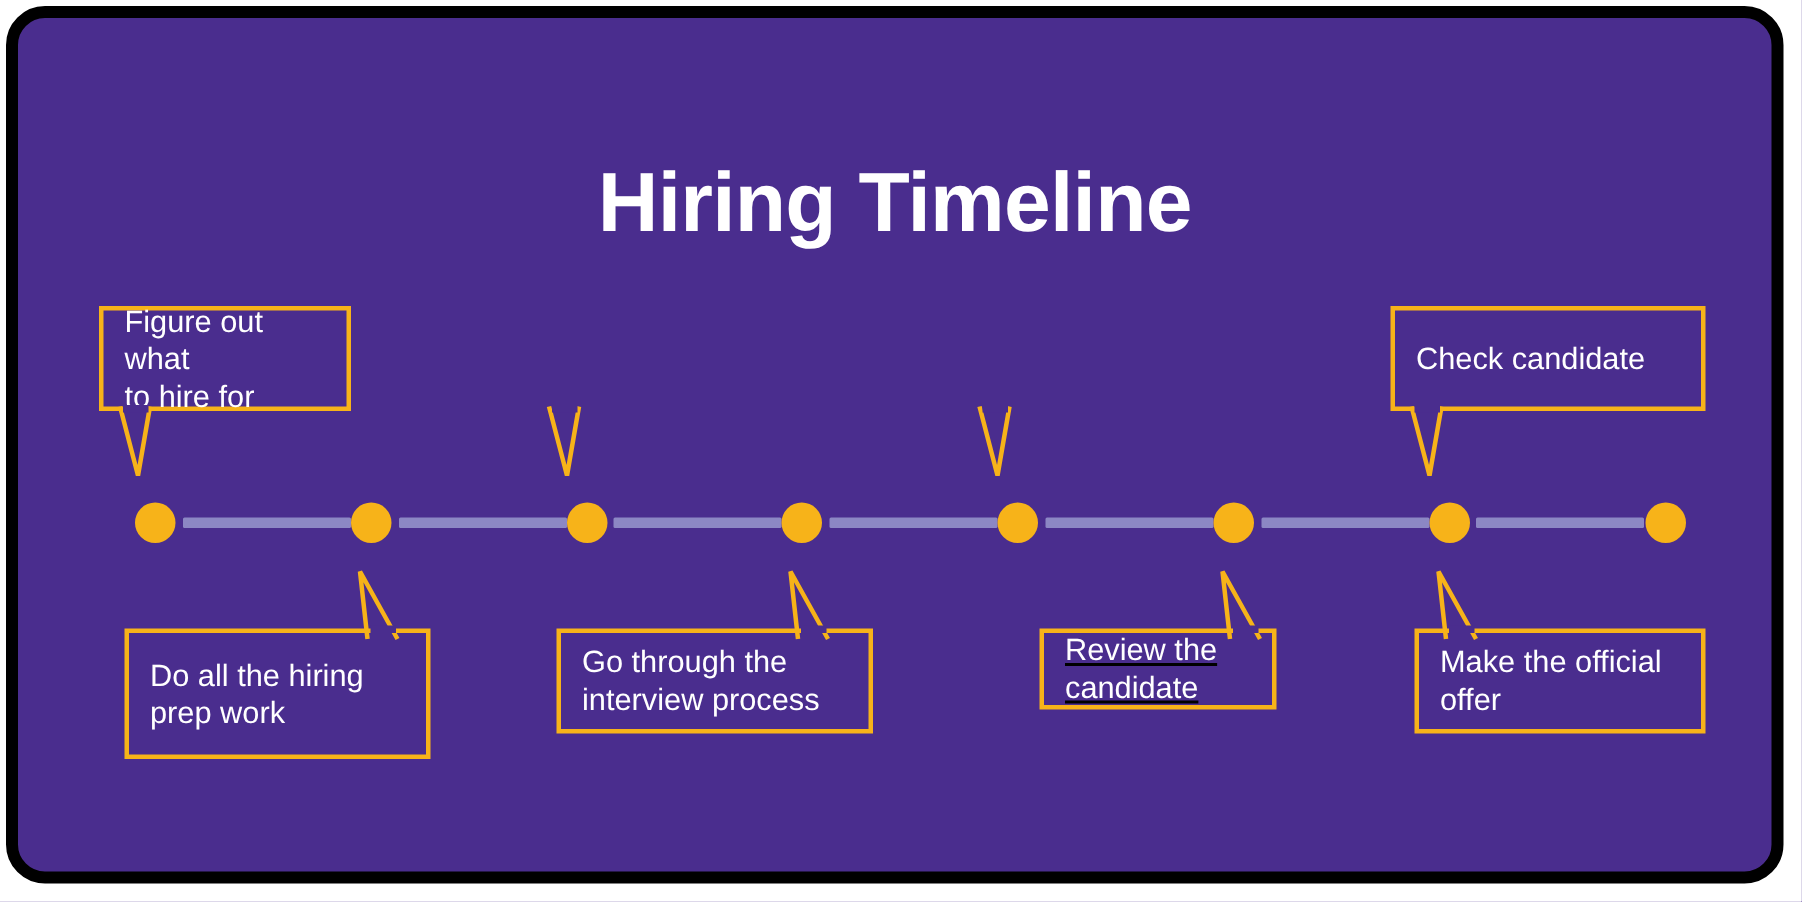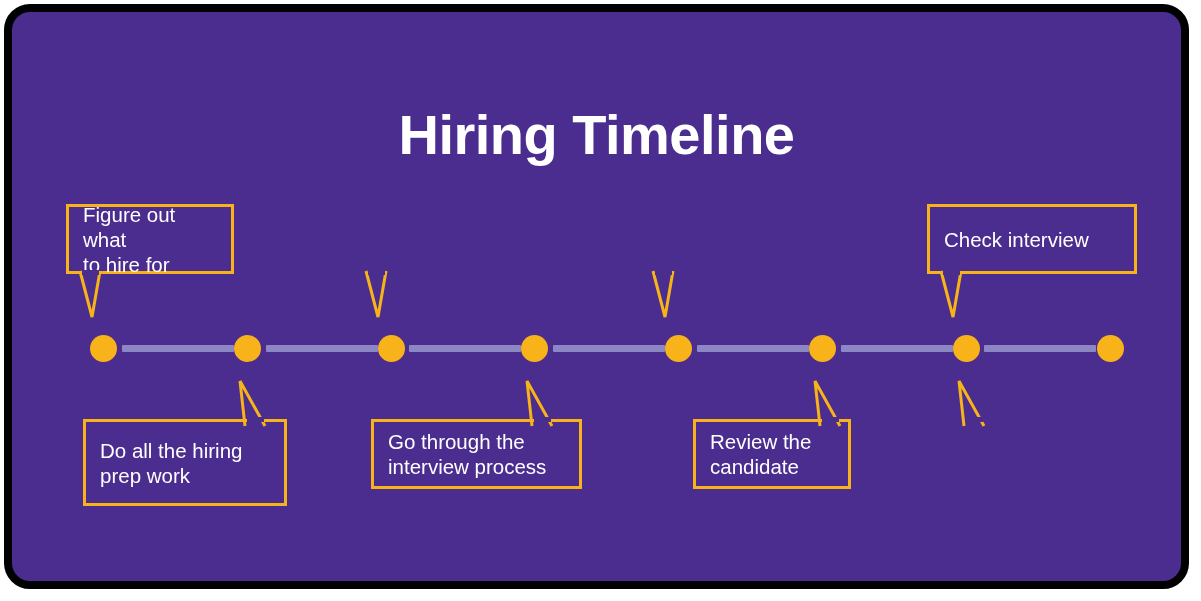--- a/index.html
+++ b/index.html
@@ -147,38 +147,42 @@
       <span class="ctext">Figure out what
 to hire for</span>
     </div>
     <div class="tail-gap" style="left:70px; top:258px; width:17px;"></div>
 
     <div class="tail-gap" style="left:356px; top:258px; width:17px;"></div>
 
     <div class="tail-gap" style="left:643px; top:258px; width:17px;"></div>
 
     <div class="callout" style="left:915px; top:192px; width:210px; height:70px;">
-      <span class="ctext">Check interview</span>
+      <span class="ctext">Check candidate</span>
     </div>
     <div class="tail-gap" style="left:931px; top:258px; width:17px;"></div>
 
     <div class="callout" style="left:71px; top:407px; width:204px; height:87px;">
       <span class="ctext">Do all the hiring
 prep work</span>
     </div>
     <div class="tail-gap" style="left:235px; top:405px; width:17px;"></div>
 
     <div class="callout" style="left:359px; top:407px; width:211px; height:70px;">
       <span class="ctext">Go through the
 interview process</span>
     </div>
     <div class="tail-gap" style="left:522px; top:405px; width:17px;"></div>
 
-    <div class="callout" style="left:681px; top:407px; width:158px; height:70px;">
+    <div class="callout" style="left:681px; top:407px; width:158px; height:54px;text-decoration:underline;">
       <span class="ctext">Review the
 candidate</span>
     </div>
     <div class="tail-gap" style="left:810px; top:405px; width:17px;"></div>
 
+    <div class="callout" style="left:931px; top:407px; width:194px; height:70px;">
+      <span class="ctext">Make the official
+offer</span>
+    </div>
     <div class="tail-gap" style="left:954px; top:405px; width:17px;"></div>
 
   </div>
 </div>
 
 </body></html>

